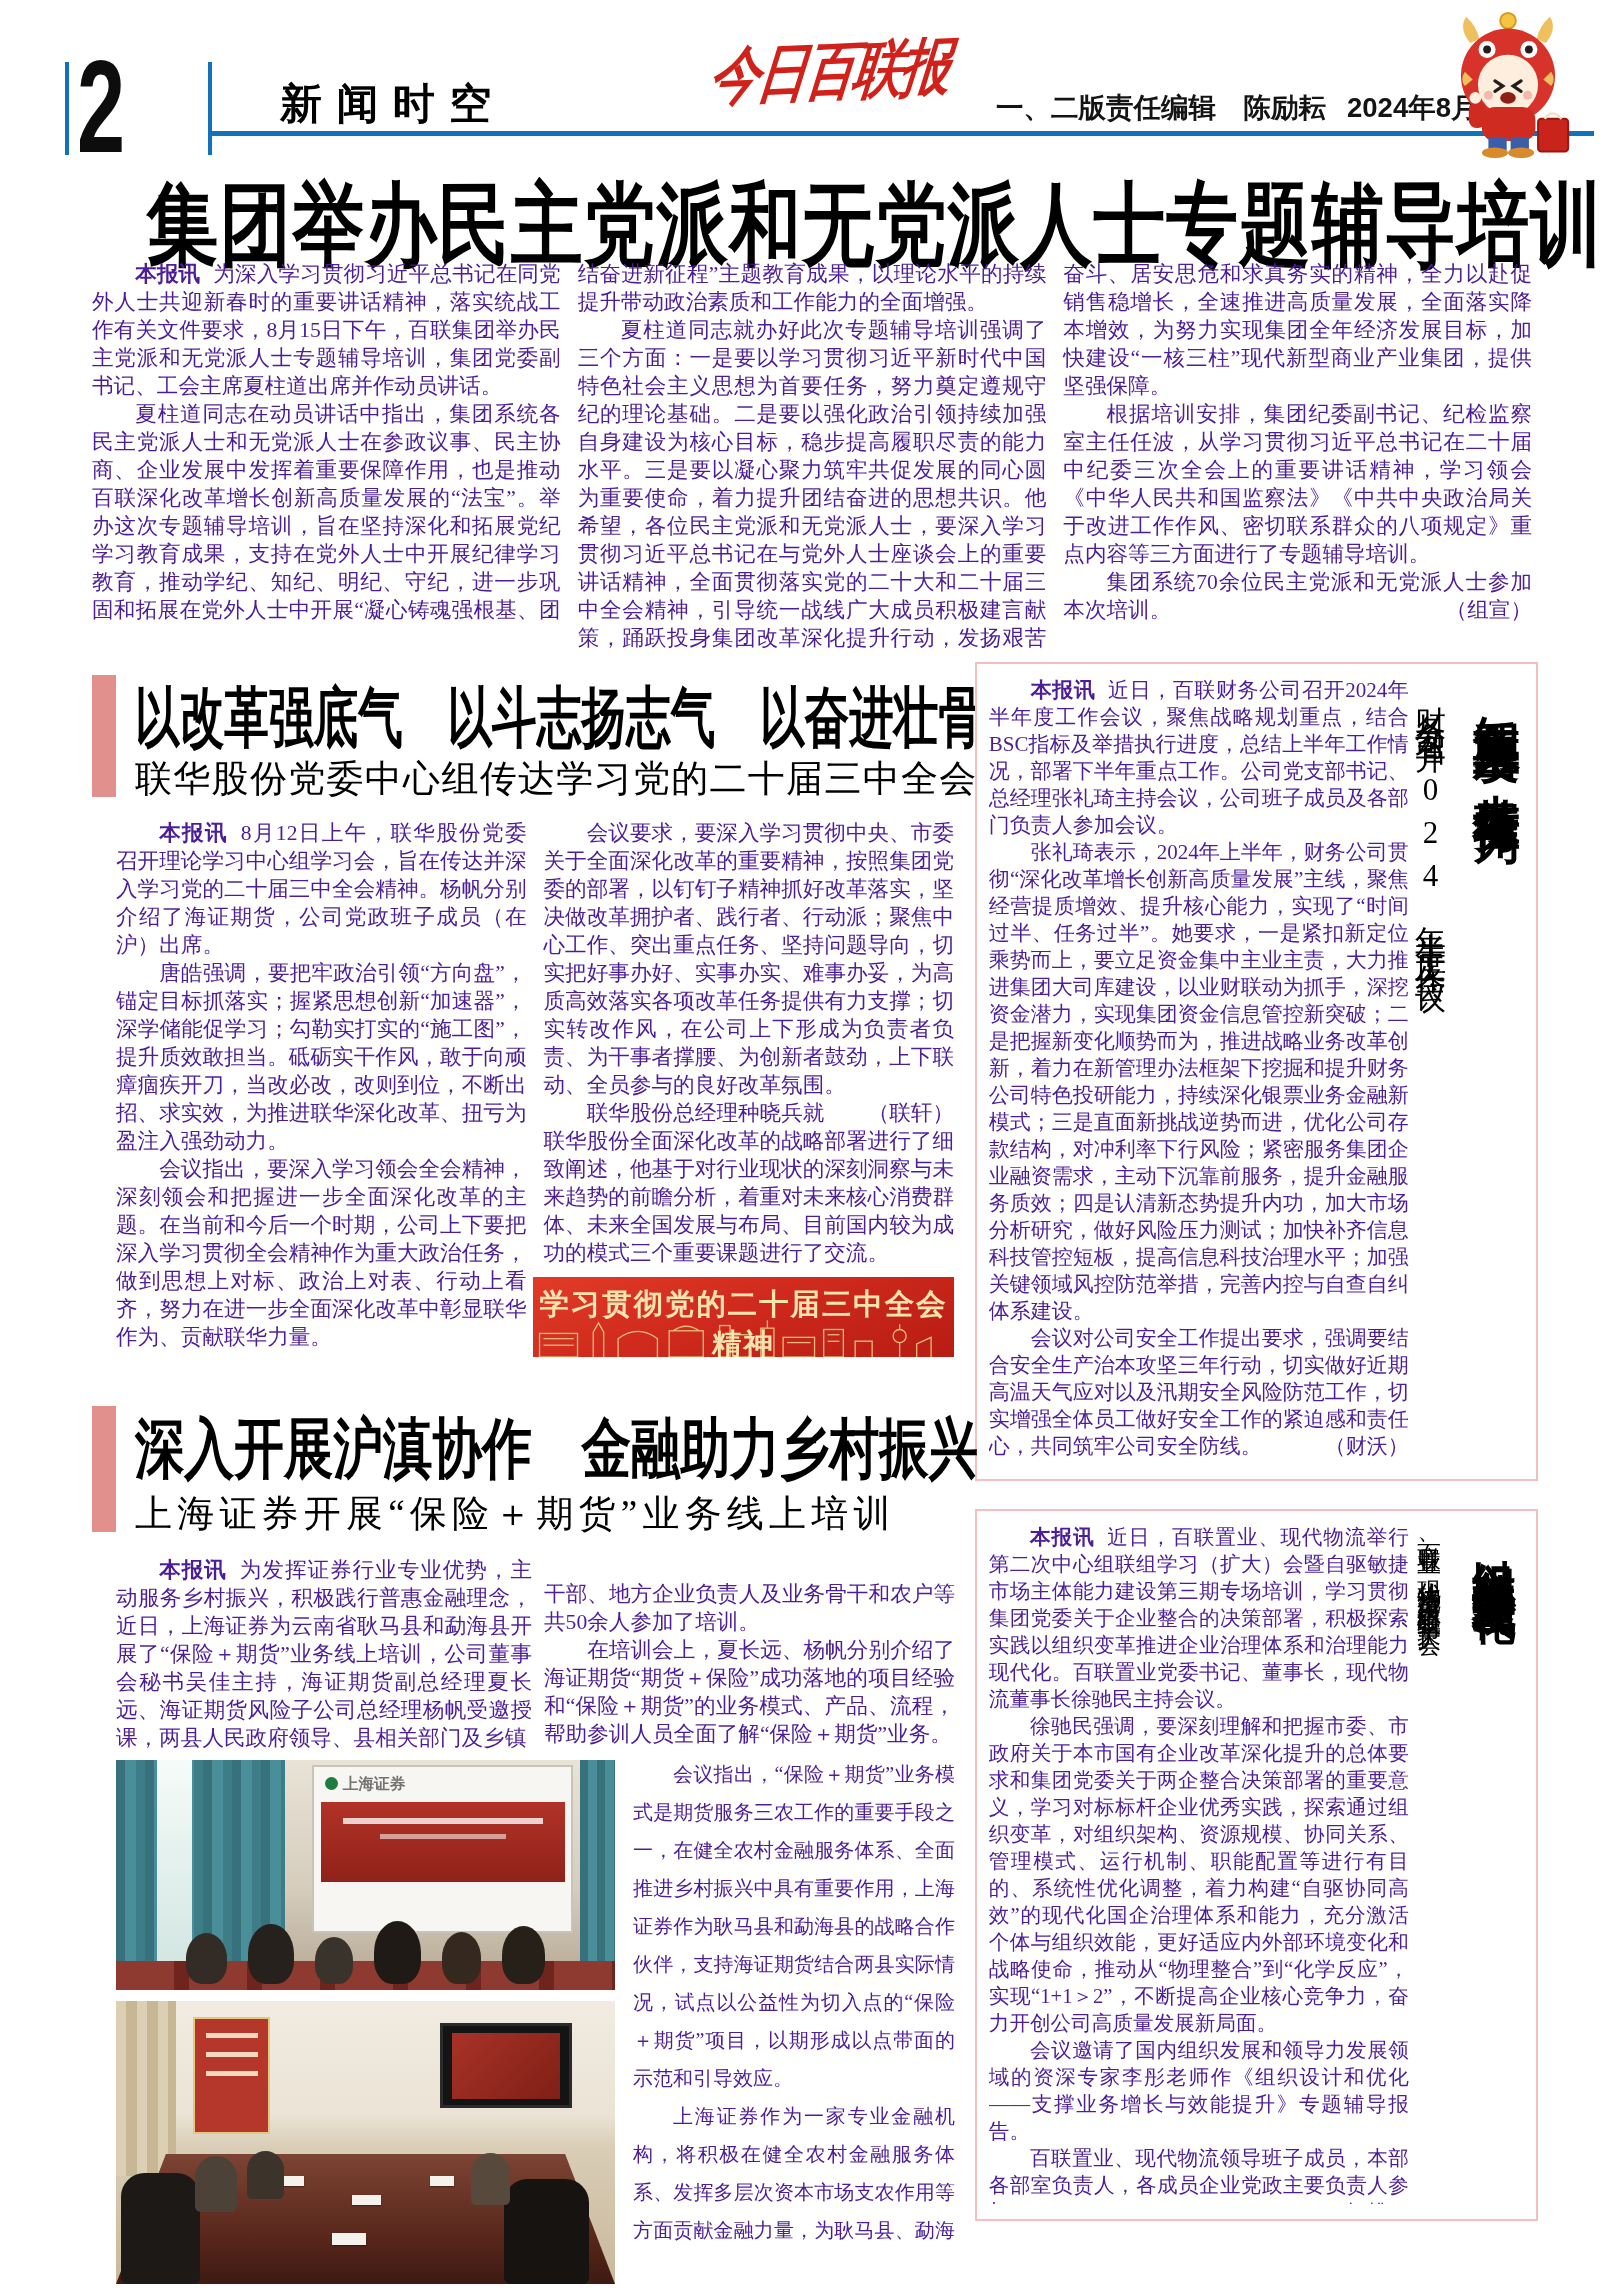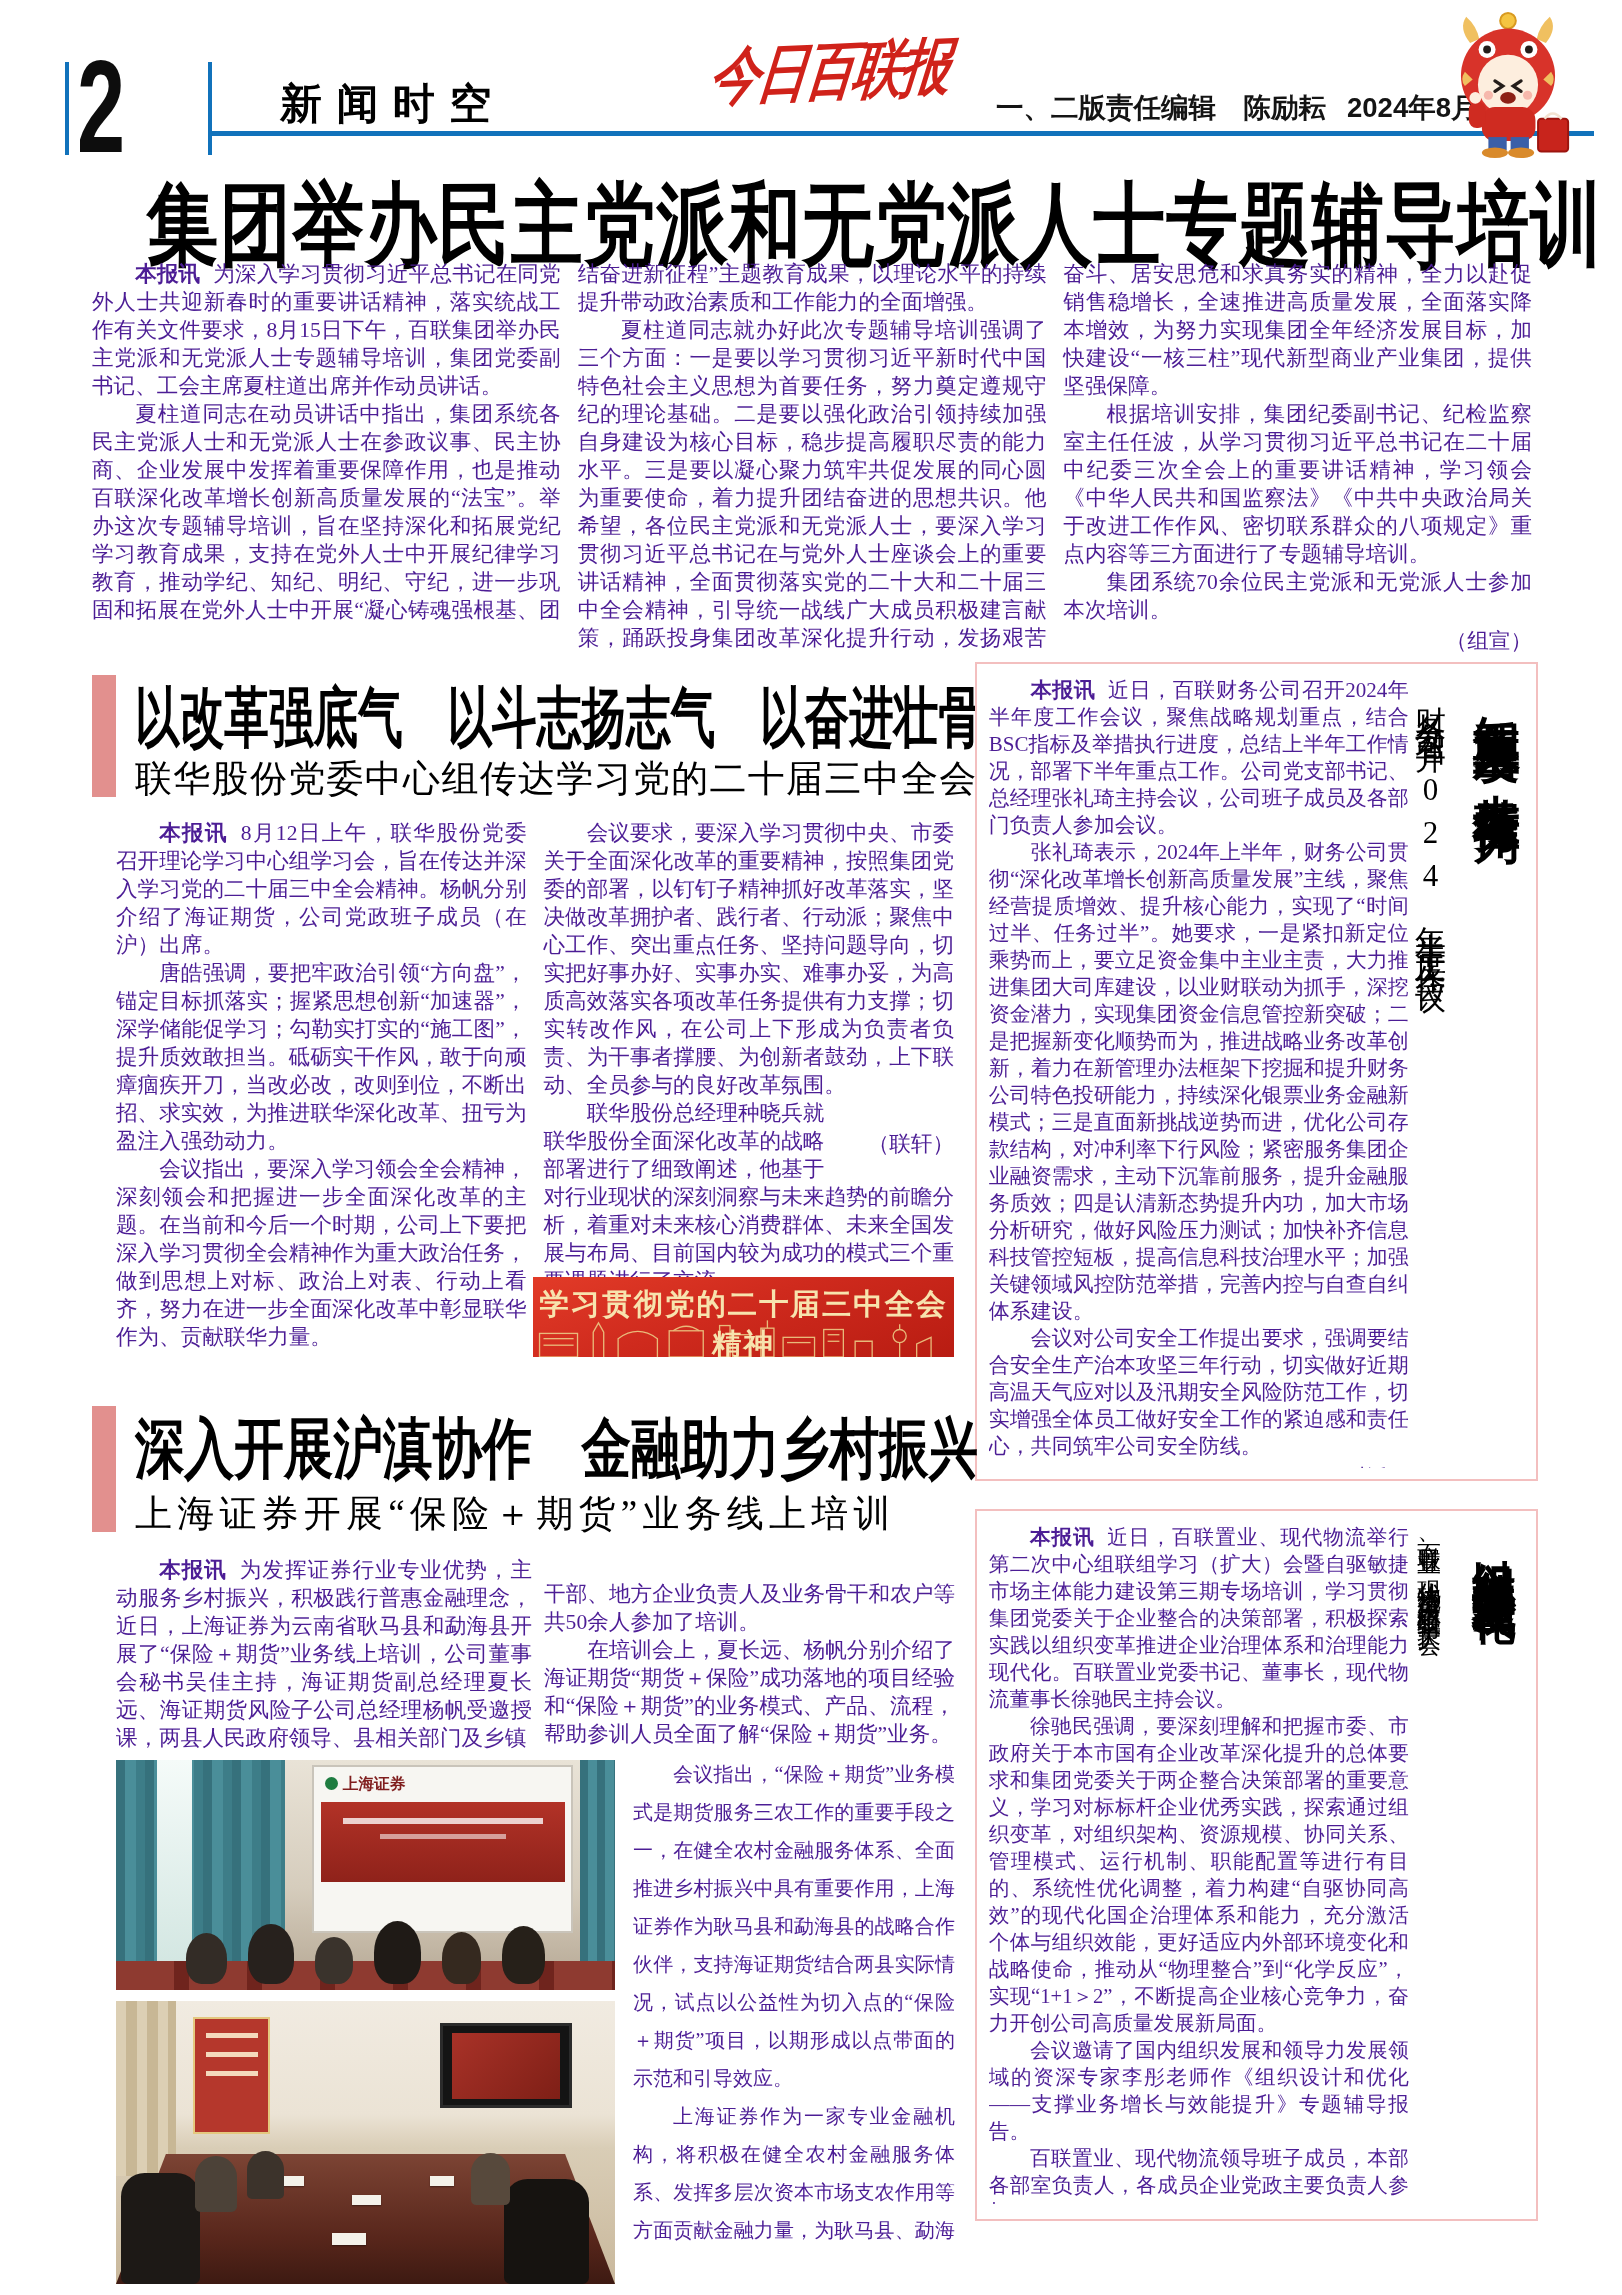--- a/index.html
+++ b/index.html
@@ -22,21 +22,21 @@
 
   
   #headline{left:92px;top:165px;width:1440px;text-align:center;white-space:nowrap;}
   #headline span{display:inline-block;font:900 77px "Liberation Sans","DejaVu Sans",sans-serif;
           transform:scale(.93,1.18);transform-origin:center top;letter-spacing:1.3px;color:#000;}
 
   
   .art{ text-align:justify; color:#4c1d95; }
   .art p{margin:0;text-indent:2em;}
   .lead{font-family:"Liberation Sans","DejaVu Sans",sans-serif;font-weight:700;margin-right:.6em;}
-  .byline{float:right;margin-top:31px;}
+  .byline{float:right;}
 
   #top-body{left:92px;top:260px;width:1440px;height:402px;
             column-count:3;column-gap:17px;column-fill:auto;
             font-size:21.6px;line-height:28px;overflow:hidden;}
 
   
   .bar{width:23.6px;background:#e2908e;}
   .sec-title{white-space:nowrap;}
   .sec-title span{display:inline-block;font:900 62px "Liberation Sans","DejaVu Sans",sans-serif;
         transform:scale(.72,1.06);transform-origin:left top;color:#000;}
@@ -79,21 +79,21 @@
   #photo1{left:116px;top:1760px;width:499px;height:230px;
           background:linear-gradient(180deg,#e9e3d7 0%,#d6cdbd 55%,#b4a692 100%);}
   .p1-curtainL{position:absolute;left:0;top:0;width:169px;height:100%;
           background:repeating-linear-gradient(90deg,#36717c 0 9.2px,#4a8e99 9.2px 19.6px,#3d7d88 19.6px 29px);}
   .p1-window{position:absolute;left:41px;top:0;width:35px;height:100%;
           background:linear-gradient(180deg,#f5fbf9,#cfe4df);}
   .p1-curtainR{position:absolute;right:0;top:0;width:35px;height:100%;
           background:repeating-linear-gradient(90deg,#36717c 0 7.9px,#4a8e99 7.9px 17px);}
   .p1-screen{position:absolute;left:196px;top:5.2px;width:257px;height:164px;
           background:#f7f6f2;border:2.6px solid #c9c4ba;}
-  .p1-logo{position:absolute;left:10.5px;top:6.5px;color:#7f1d1d;
+  .p1-logo{position:absolute;left:10.5px;top:6.5px;color:#737373;
           font:700 15.7px "Liberation Sans","DejaVu Sans",sans-serif;}
   .p1-logo::before{content:"";display:inline-block;width:13px;height:13px;border-radius:50%;
           background:#1e7c40;margin-right:5.2px;vertical-align:-1.3px;}
   .p1-slide{position:absolute;left:6.5px;top:35px;right:6.5px;height:80px;
           background:linear-gradient(180deg,#b23227,#8f221a);}
   .p1-slide i{display:block;height:5.9px;background:rgba(255,255,255,.78);margin:15.7px 22px 0;}
   .p1-slide i:last-child{margin:10.5px 59px 0;height:4.6px;background:rgba(255,255,255,.55);}
   .p1-chairs{position:absolute;bottom:0;width:100%;height:29px;
           background:repeating-linear-gradient(90deg,#8e3a30 0 58px,#6f241d 58px 73px);}
   .p1-aud{position:absolute;bottom:3.9px;width:100%;height:65px;text-align:center;}

